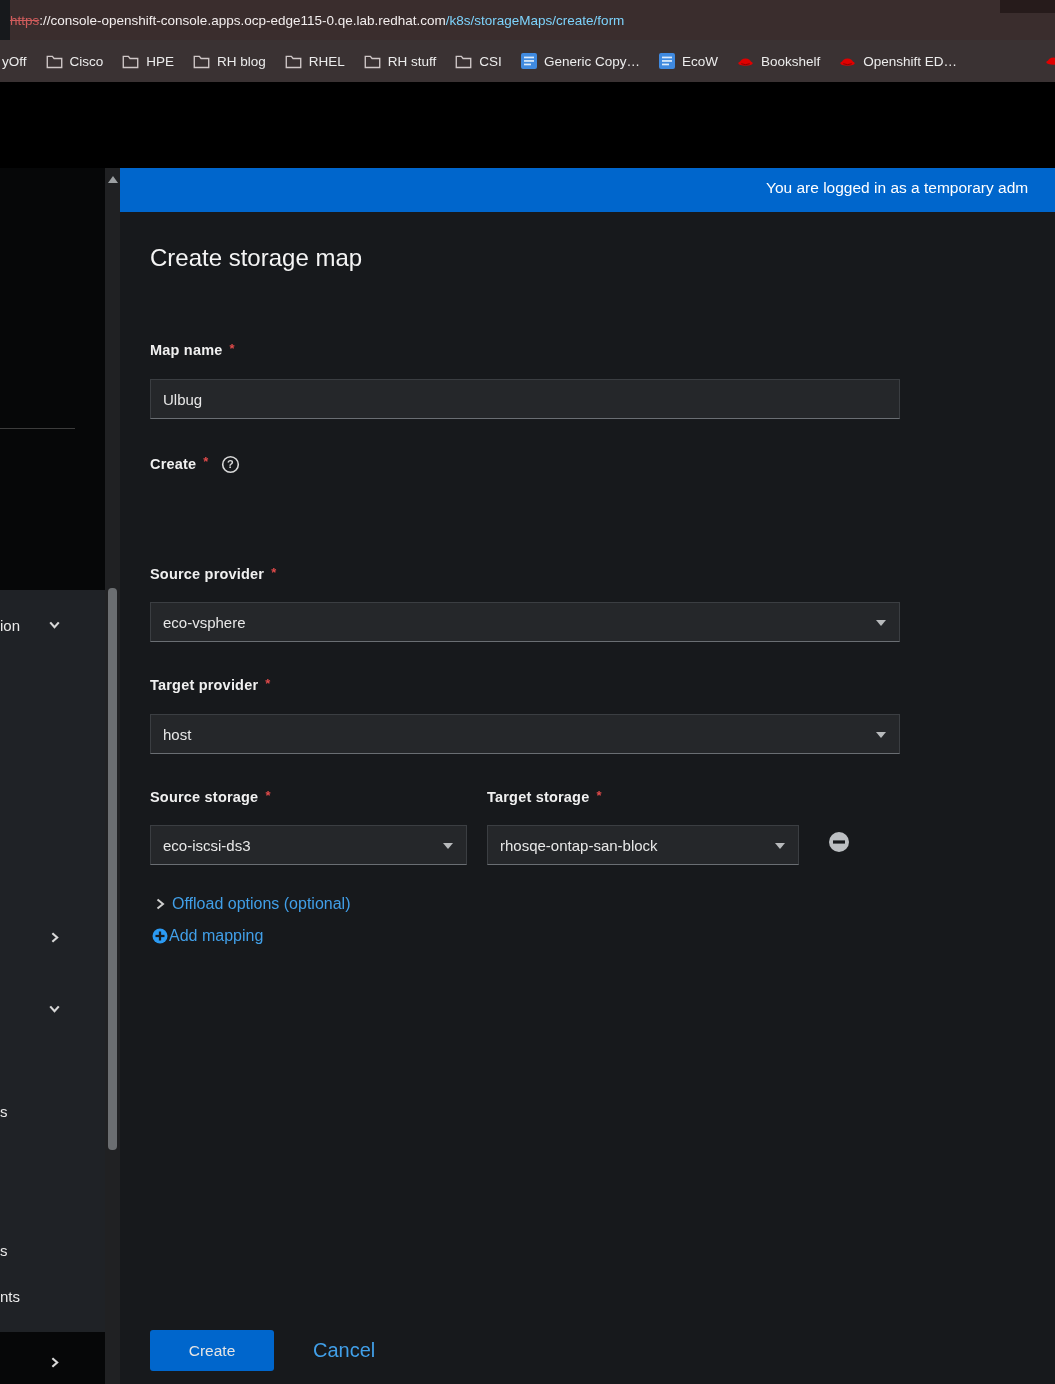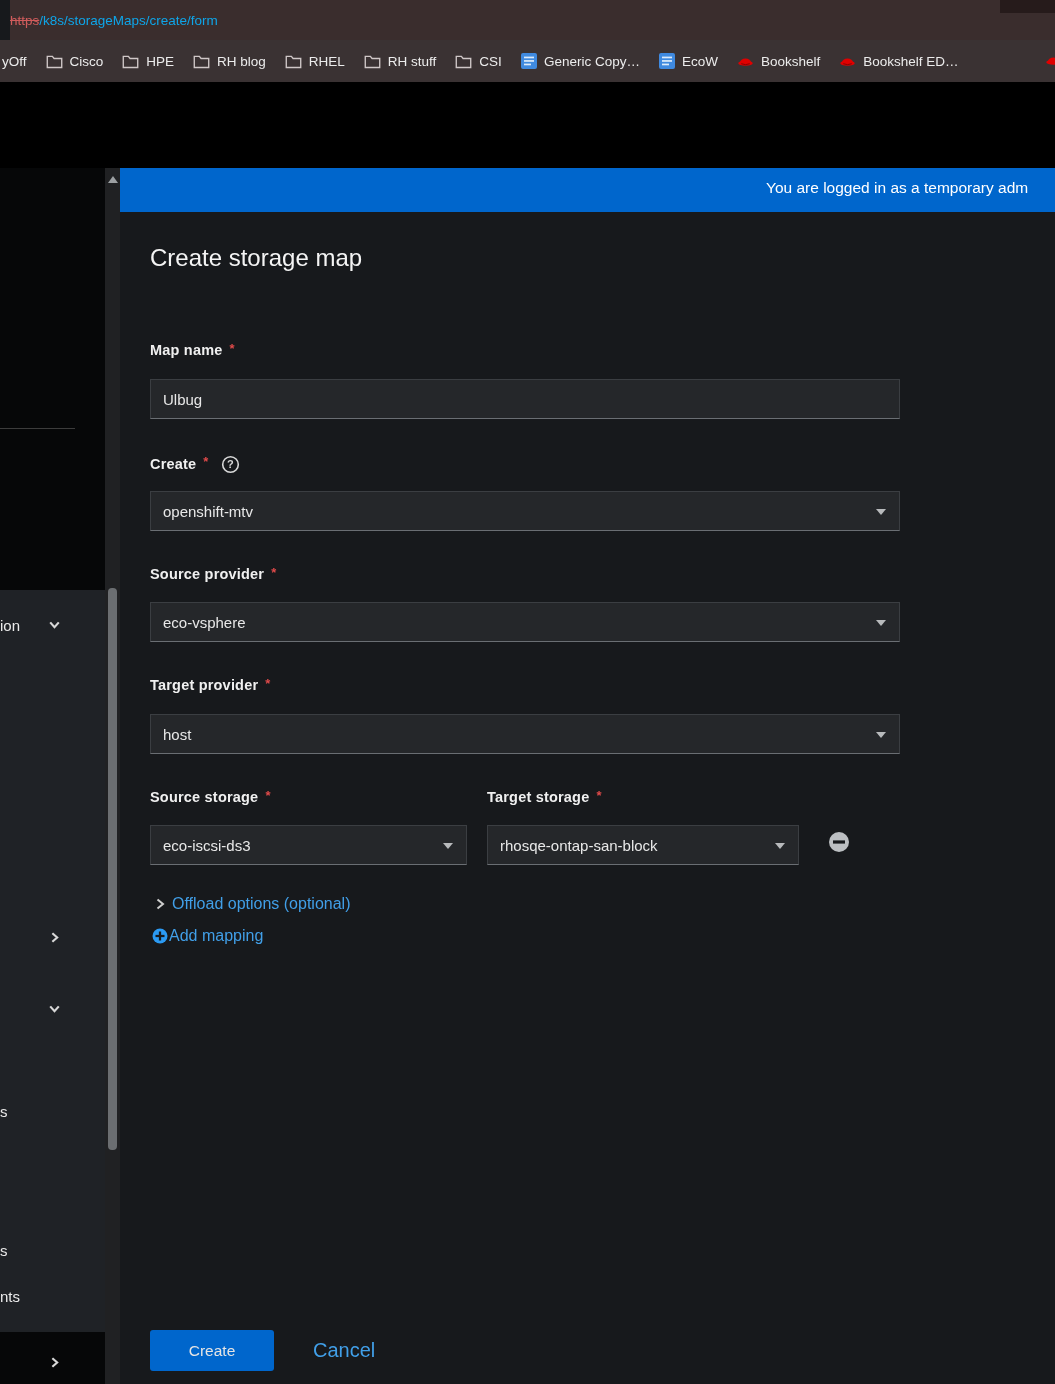--- a/index.html
+++ b/index.html
@@ -4,21 +4,21 @@
 <style>
   * { margin:0; padding:0; box-sizing:border-box; }
   html,body { background:#000; }
   body { font-family:"Liberation Sans","DejaVu Sans",sans-serif; }
   #screen { position:relative; width:1055px; height:1384px; overflow:hidden; background:#17191c; }
 
   
   .urlbar { position:absolute; top:0; left:0; width:1055px; height:40px; background:#3a2d2d; display:flex; align-items:center; padding-left:0; font-size:13.5px; white-space:nowrap; overflow:hidden;margin-left:10px; }
   .url-scheme { color:#d05c5c; text-decoration:line-through; }
   .url-host { color:#f3eeee; }
-  .url-path { color:#0ea5e9; }
+  .url-path { color:#7dd3fc; }
   .urlbar-corner { position:absolute; top:0; right:0; width:65px; height:13px; background:#261b1b; }
 
   .bmbar { position:absolute; top:40px; left:0; width:1055px; height:42px; background:#3a3233; display:flex; align-items:center; gap:19px; padding-left:2px; overflow:hidden; }
   .bm { display:flex; align-items:center; gap:7px; color:#ececec; font-size:13.5px; white-space:nowrap; cursor:pointer; flex:0 0 auto; }
   .bm svg { flex:0 0 auto; display:block; }
   .bm-partial { position:absolute; left:1045px; top:12px; width:18px; height:18px; overflow:hidden; }
 
   .black-band { position:absolute; top:82px; left:0; width:1055px; height:86px; background:#000; }
 
   
@@ -56,20 +56,21 @@
   .create-btn { position:absolute; left:30px; top:1162px; width:124px; height:41px; background:#0066cc; color:#e5e5e5; border:none; font-size:15.5px; border-radius:3px; font-family:inherit; cursor:pointer; }
   .cancel-btn { position:absolute; left:178px; top:1162px; height:41px; background:none; border:none; color:#419fe8; font-size:20px; font-family:inherit; padding:0 15px; cursor:pointer; }
 </style>
 </head>
 <body>
 
 <div id="screen">
 
   <div class="urlbar">
     <span class="url-scheme">https</span>
+      <span class="url-host">://console-openshift-console.apps.ocp-edge115-0.qe.lab.redhat.com</span>
       <span class="url-path">/k8s/storageMaps/create/form</span>
     <div class="urlbar-corner"></div>
   </div>
 
   <div class="bmbar">
     <div class="bm">
       <span>yOff</span>
     </div>
     <div class="bm">
       <svg width="17" height="15" viewBox="0 0 20 17">
@@ -132,21 +133,21 @@
           <path d="M5 12.6 q5 2.2 10 0" fill="none" stroke="#7a0000" stroke-width="1"></path>
         </svg>
       <span>Bookshelf</span>
     </div>
     <div class="bm">
       <svg width="17" height="17" viewBox="0 0 20 20">
           <path d="M3.5 11.5 a6.5 5 0 0 1 13 0 z" fill="#e00000"></path>
           <ellipse cx="10" cy="12" rx="8.5" ry="3" fill="#e00000"></ellipse>
           <path d="M5 12.6 q5 2.2 10 0" fill="none" stroke="#7a0000" stroke-width="1"></path>
         </svg>
-      <span>Bookshelf ED…</span>
+      <span>Openshift ED…</span>
     </div>
     <div class="bm-partial">
       <svg width="17" height="17" viewBox="0 0 20 20">
           <path d="M3.5 11.5 a6.5 5 0 0 1 13 0 z" fill="#e00000"></path>
           <ellipse cx="10" cy="12" rx="8.5" ry="3" fill="#e00000"></ellipse>
         </svg>
     </div>
   </div>
 
   <div class="black-band"></div>
@@ -208,24 +209,20 @@
       <span>Ulbug</span>
     </div>
 
     <div class="flabel" style="left:30px; top:286px;">
       <span>Create</span>
         <span class="req">*</span>
       <svg class="help-ic" width="19" height="19" viewBox="0 0 19 19">
           <circle cx="9.5" cy="9.5" r="7.8" fill="none" stroke="#d8d8d8" stroke-width="1.6"></circle>
           <text x="9.5" y="13.4" font-size="11" fill="#d8d8d8" text-anchor="middle" font-family="Liberation Sans, sans-serif" font-weight="bold">?</text>
         </svg>
-    </div>
-    <div class="control select" style="left:30px; top:323px; width:750px;">
-      <span>openshift-mtv</span>
-      <span class="caret"></span>
     </div>
 
     <div class="flabel" style="left:30px; top:398px;">
       <span>Source provider</span>
         <span class="req">*</span>
     </div>
     <div class="control select" style="left:30px; top:434px; width:750px;">
       <span>eco-vsphere</span>
       <span class="caret"></span>
     </div>

